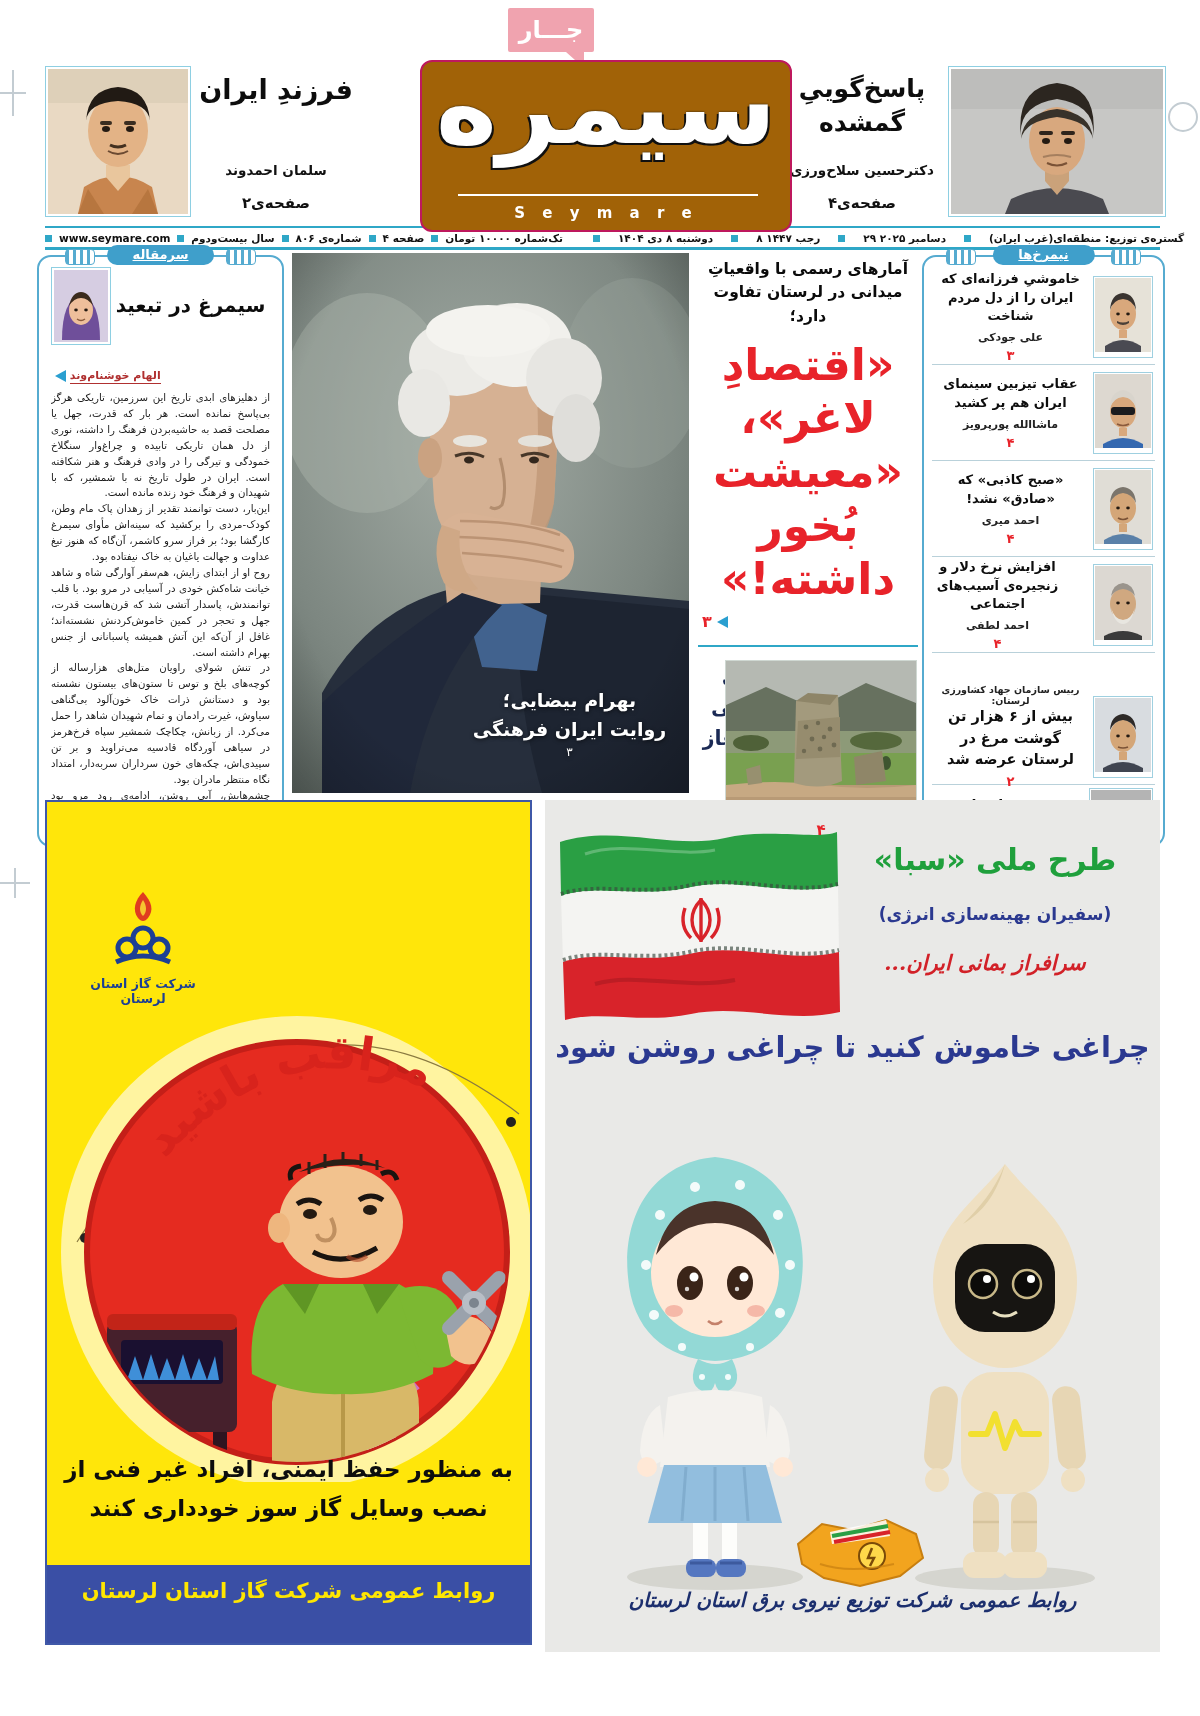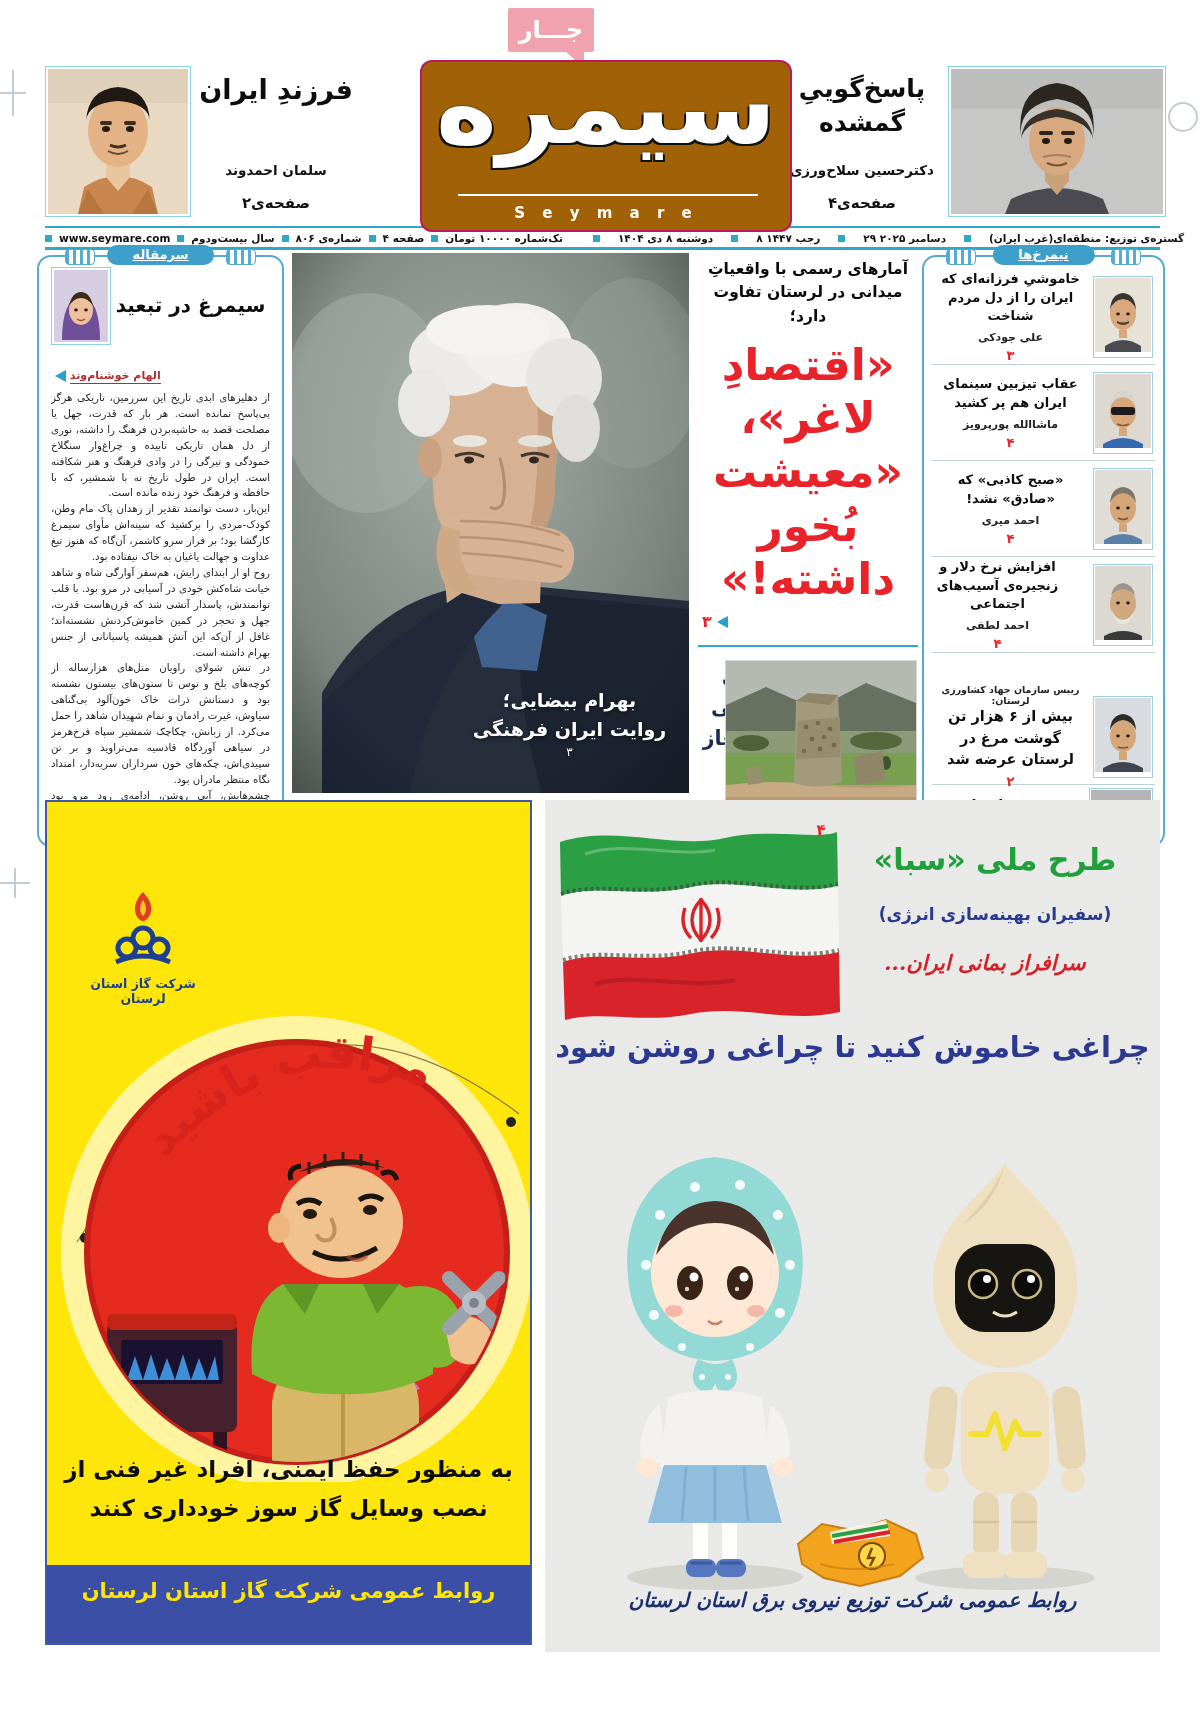--- a/index.html
+++ b/index.html
@@ -232,21 +232,21 @@
             <ellipse cx="32" cy="40" rx="1.8" ry="1.4" fill="#241a12"></ellipse>
             <path d="M23,49 Q27,52 31,49" stroke="#8a5a3c" stroke-width="1.4" fill="none"></path>
           </svg>
         </div>
       </div>
       <div class="ed-byline">
         <span class="plane"></span>
         <span class="name">الهام خوشنام‌وند</span>
       </div>
       <div class="ed-body">
-        <p>از دهلیزهای ابدی تاریخ این سرزمین، تاریکی هرگز بی‌پاسخ نمانده است. هر بار که قدرت، جهل یا مصلحت قصد به حاشیه‌بردن فرهنگ را داشته، نوری از دل همان تاریکی تابیده و چراغ‌وار سنگلاخ خمودگی و تیرگی را در وادی فرهنگ و هنر شکافته است. ایران در طول تاریخ نه با شمشیر، که با حافظه و فرهنگ خود زنده مانده است.</p>
+        <p>از دهلیزهای ابدی تاریخ این سرزمین، تاریکی هرگز بی‌پاسخ نمانده است. هر بار که قدرت، جهل یا مصلحت قصد به حاشیه‌بردن فرهنگ را داشته، نوری از دل همان تاریکی تابیده و چراغ‌وار سنگلاخ خمودگی و تیرگی را در وادی فرهنگ و هنر شکافته است. ایران در طول تاریخ نه با شمشیر، که با شهیدان و فرهنگ خود زنده مانده است.</p>
         <p>این‌بار، دست توانمند تقدیر از زهدان پاک مام وطن، کودک-مردی را برکشید که سینه‌اش مأوای سیمرغ کارگشا بود؛ بر فراز سرو کاشمر، آن‌گاه که هنوز تیغ عداوت و جهالت یاغیان به خاک نیفتاده بود.</p>
         <p>روح او از ابتدای زایش، هم‌سفر آوارگی شاه و شاهد خیانت شاه‌کش خودی در آسیابی در مرو بود. با قلب توانمندش، پاسدار آتشی شد که قرن‌هاست قدرت، جهل و تحجر در کمین خاموش‌کردنش نشسته‌اند؛ غافل از آن‌که این آتش همیشه پاسبانانی از جنس بهرام داشته است.</p>
         <p>در تنش شولای راویان متل‌های هزارساله از کوچه‌های بلخ و توس تا ستون‌های بیستون نشسته بود و دستانش ذرات خاک خون‌آلود بی‌گناهی سیاوش، غیرت رادمان و تمام شهیدان شاهد را حمل می‌کرد. از زبانش، چکاچک شمشیر سپاه فرخ‌هرمز در سیاهی آوردگاه قادسیه می‌تراوید و بر تن سپیدی‌اش، چکه‌های خون سرداران سربه‌دار، امتداد نگاه منتظر مادران بود.</p>
         <p>چشم‌هایش، آبی روشن، ادامه‌ی رود مرو بود آن‌هنگام که تن شکوهمند شهریار را با خود برد، نجیب مثل ایران؛ و قلمش هرگز در خدمت منفعت به تملق نچرخید.</p>
         <p>فردوسی زمانه، بی هیچ چشم‌داشتی، آن‌گاه که از زخم‌های وطن می‌گفت که چگونه دست‌های خون‌آلود خیانت ایران را به دامان پلید بردگی افکندند، هم‌زمان «تاتی» را آفرید.</p>
       </div>
 
     </div>
   </div>
 

